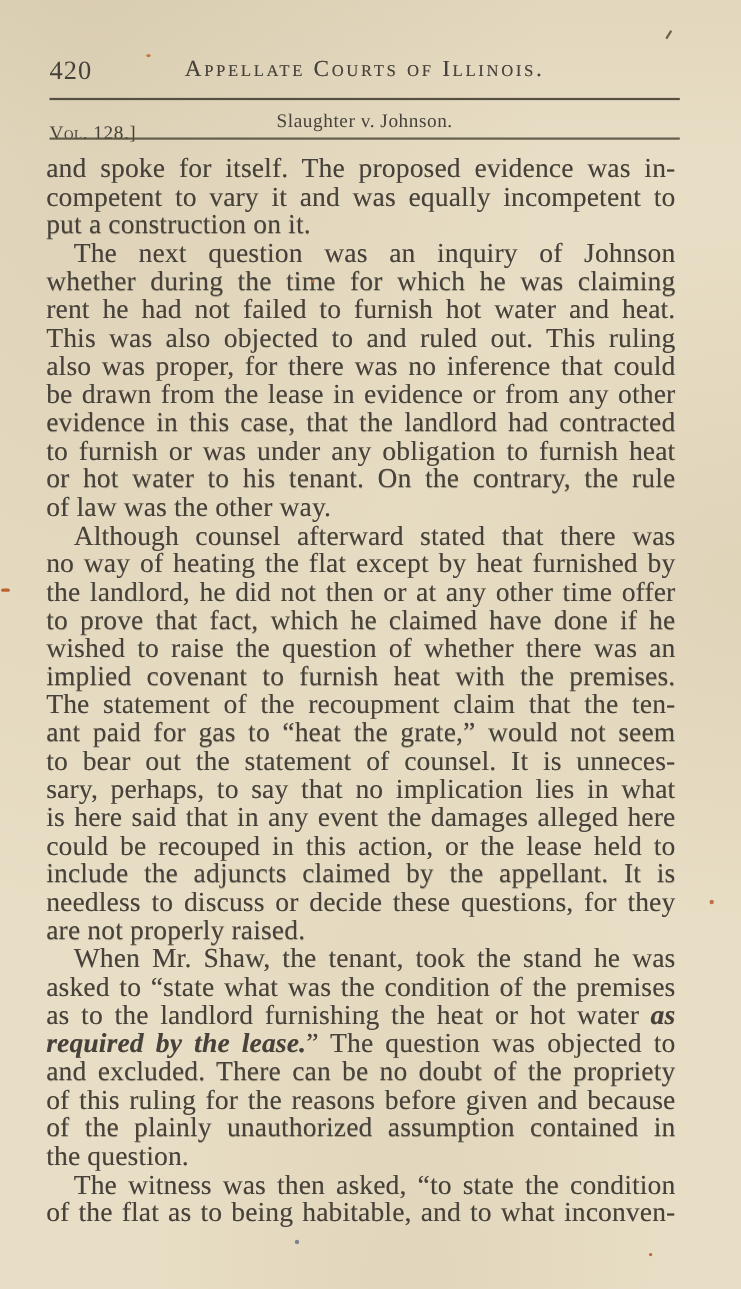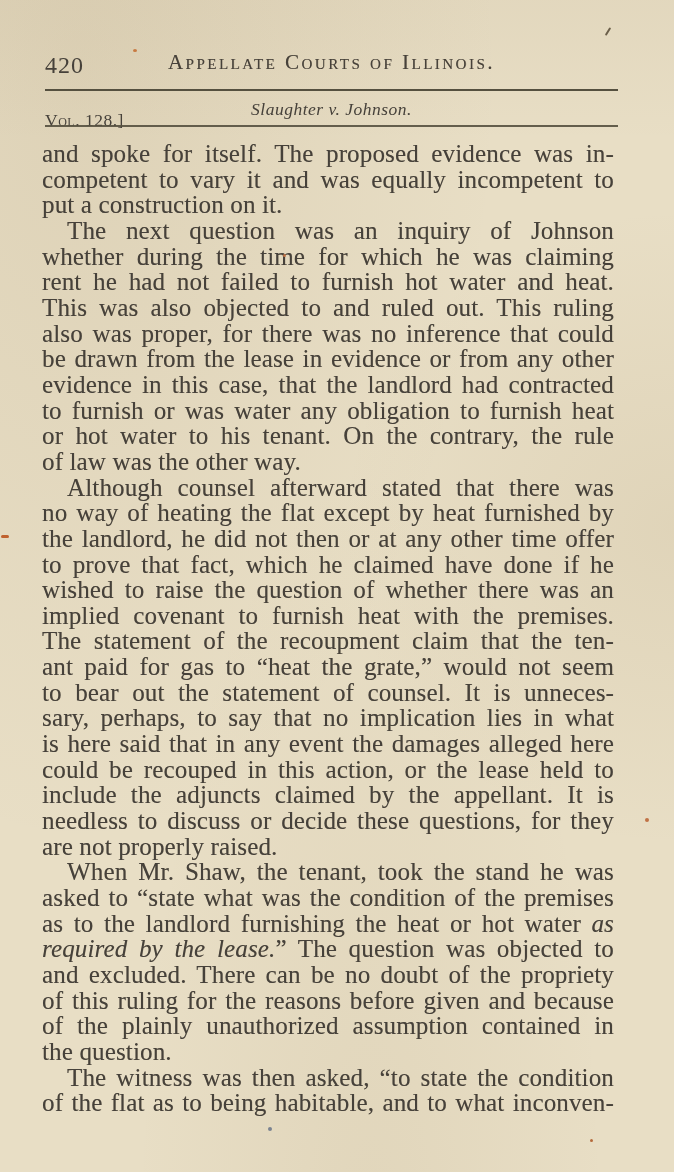--- a/index.html
+++ b/index.html
@@ -45,32 +45,32 @@
   .rule-top { top: 89px; height: 2px; }
   .rule-bottom { top: 125px; height: 1.5px; opacity: 0.9; }
   .subhead {
     position: absolute; top: 99px; left: 45px; right: 56px; height: 22px;
     font-size: 17.5px;
   }
   .volume-label {
     position: absolute; left: 0; top: 11px;
     font-variant-caps: small-caps; letter-spacing: 0.5px;
   }
-  .case-title { position: absolute; left: 0; right: 0; top: 0; text-align: center; letter-spacing: 0.5px; font-style: italic; }
+  .case-title { position: absolute; left: 0; right: 0; top: 0; text-align: center; letter-spacing: 0.5px; }
   .body-text {
     position: absolute; top: 141px; left: 42px; width: 572px;
     font-size: 25px; line-height: 25.65px;
     letter-spacing: 0.15px;
     text-shadow: 0.25px 0.3px 0.55px rgba(70,60,45,0.38);
   }
   .para { margin: 0; }
   .line { text-align: left; }
   .line.just { text-align: justify; text-align-last: justify; }
   .line.indent { text-indent: 25px; }
-  .it { font-style: italic; }
+  .it { font-style: italic; font-weight: bold; }
   .speck { position: absolute; border-radius: 50%; pointer-events: none; }
 </style>
 </head>
 <body>
 
 <div class="page">
   <div class="grain"></div>
 
   <div class="running-head">
     <span class="page-number">420</span>
@@ -93,21 +93,21 @@
         <div class="line"><span class="">put a construction on it.</span></div>
       </div>
       <div class="para">
         <div class="line just indent"><span class="">The next question was an inquiry of Johnson</span></div>
         <div class="line just"><span class="">whether during the time for which he was claiming</span></div>
         <div class="line just"><span class="">rent he had not failed to furnish hot water and heat.</span></div>
         <div class="line just"><span class="">This was also objected to and ruled out.  This ruling</span></div>
         <div class="line just"><span class="">also was proper, for there was no inference that could</span></div>
         <div class="line just"><span class="">be drawn from the lease in evidence or from any other</span></div>
         <div class="line just"><span class="">evidence in this case, that the landlord had contracted</span></div>
-        <div class="line just"><span class="">to furnish or was water any obligation to furnish heat</span></div>
+        <div class="line just"><span class="">to furnish or was under any obligation to furnish heat</span></div>
         <div class="line just"><span class="">or hot water to his tenant.  On the contrary, the rule</span></div>
         <div class="line"><span class="">of law was the other way.</span></div>
       </div>
       <div class="para">
         <div class="line just indent"><span class="">Although counsel afterward stated that there was</span></div>
         <div class="line just"><span class="">no way of heating the flat except by heat furnished by</span></div>
         <div class="line just"><span class="">the landlord, he did not then or at any other time offer</span></div>
         <div class="line just"><span class="">to prove that fact, which he claimed have done if he</span></div>
         <div class="line just"><span class="">wished to raise the question of whether there was an</span></div>
         <div class="line just"><span class="">implied covenant to furnish heat with the premises.</span></div>

